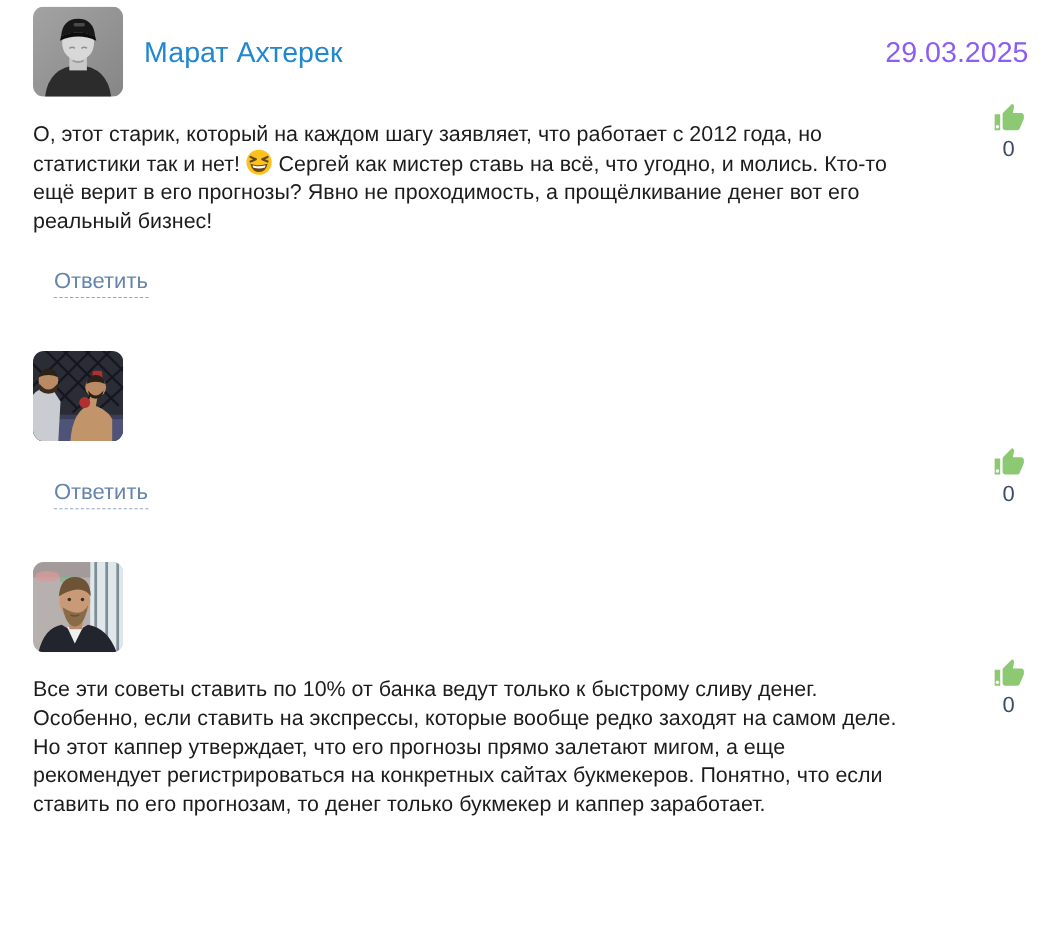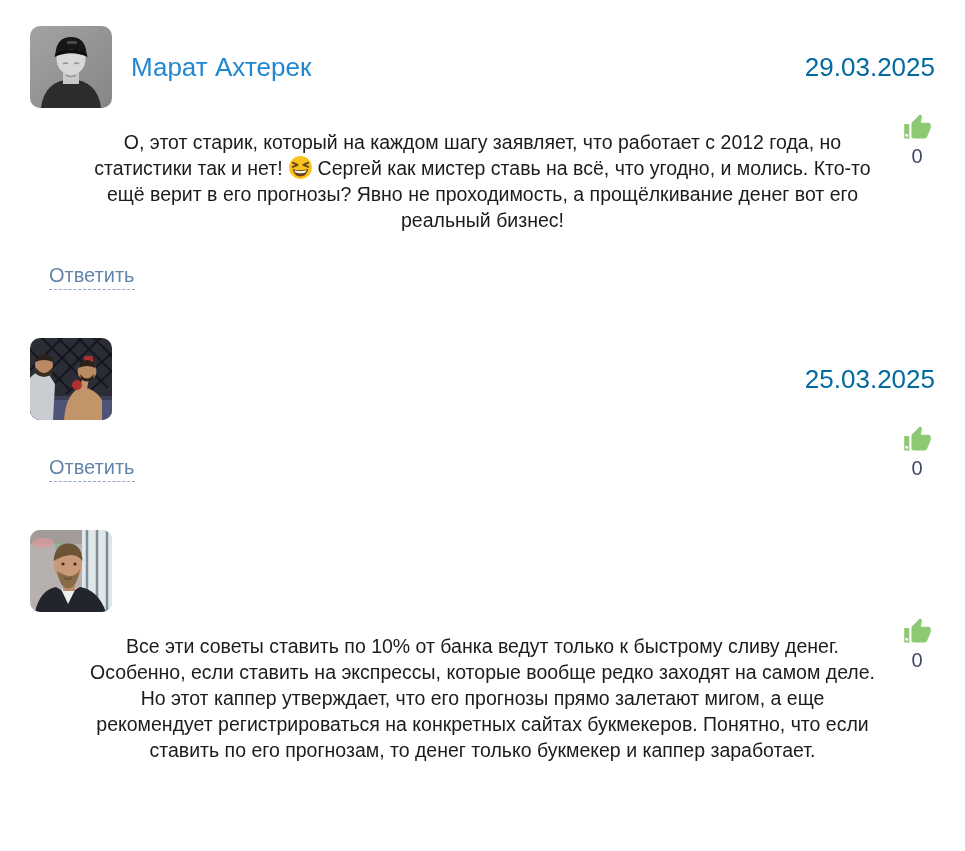--- a/index.html
+++ b/index.html
@@ -1,33 +1,33 @@
 <!DOCTYPE html>
 <html lang="ru"><head>
 <meta charset="utf-8">
 <style>
   html,body{margin:0;padding:0;background:#fff;}
   .page{
     width:965px;height:851px;overflow:hidden;box-sizing:border-box;
-    padding:26px 30px 0;background:#fff;position:relative;
+    padding:6px 30px 0;background:#fff;position:relative;
     font-family:"Liberation Sans", sans-serif;
   }
   .comment{margin-bottom:48px;}
   .c-head{display:flex;align-items:center;}
   .avatar{width:82px;height:82px;border-radius:10px;overflow:hidden;flex:none;}
   .avatar svg{display:block;width:100%;height:100%;}
   .author{margin:0 0 0 19px;font-size:26px;font-weight:400;color:#2187d0;cursor:pointer;}
-  .date{margin-left:auto;font-size:26px;color:#0369a1;}
+  .date{margin-left:auto;font-size:26px;color:#8b5cf6;}
   .c-body{position:relative;margin-top:5px;}
   .like{position:absolute;top:0;right:0;width:36px;text-align:center;}
   .like-btn{background:none;border:0;padding:0;margin:0 auto;display:block;cursor:pointer;line-height:0;}
   .like-count{font-size:20px;color:#3d4b66;margin-top:3px;}
   .c-text{
     margin:0;padding-top:16px;max-width:905px;
-    font-size:19.5px;line-height:26px;color:#1c1c1c;white-space:pre-line;text-align:center;
+    font-size:19.5px;line-height:26px;color:#1c1c1c;white-space:pre-line;
   }
   .emoji{vertical-align:-5px;margin:0 5px;}
   .reply{
     display:inline-block;margin-top:31px;font-size:20px;color:#6584ab;
     text-decoration:none;border-bottom:1px dashed #94a8c3;padding-bottom:2px;cursor:pointer;margin-left:19px;
   }
 </style>
 </head>
 <body>
 
@@ -97,21 +97,20 @@
             <path d="M5 24 Q7 16 14 16 Q21 16 23 24 Q14 20 5 24 Z" fill="#2a2118"></path>
             <path d="M34 82 Q36 54 52 49 Q66 51 72 62 L72 82 Z" fill="#c2946a"></path>
             <path d="M50 50 L56 22 L62 24 L57 51 Z" fill="#c2946a"></path>
             <rect x="54" y="18" width="9" height="8" rx="2" fill="#b03030"></rect>
             <circle cx="57" cy="33" r="9.5" fill="#b98a63"></circle>
             <path d="M48.5 30 Q50 22 57 22 Q64 22 65.5 30 Q57 26 48.5 30 Z" fill="#2a2118"></path>
             <path d="M50 36 Q57 45 64 36 L63 41 Q57 46 51 41 Z" fill="#2a2118"></path>
             <circle cx="47" cy="47" r="5" fill="#b03030"></circle>
           </svg>
         </div>
-      <time class="date">25.03.2025</time>
     </header>
     <div class="c-body">
       <div class="like">
         <button class="like-btn"><svg viewBox="0 0 24 24" width="31" height="29">
               <path fill="#8dc873" d="M1 21h4.2V9H1v12zM23 10c0-1.1-.9-2-2-2h-6.31l.95-4.57.03-.32c0-.41-.17-.79-.44-1.06L14.17 1 7.58 7.59C7.22 7.95 7 8.45 7 9v10c0 1.1.9 2 2 2h9c.83 0 1.54-.5 1.84-1.22l3.02-7.05c.09-.23.14-.47.14-.73v-2z"></path>
               <circle cx="3.1" cy="18.4" r="1.3" fill="#ffffff"></circle>
             </svg></button>
         <div class="like-count">0</div>
       </div>
       <a class="reply">Ответить</a>

